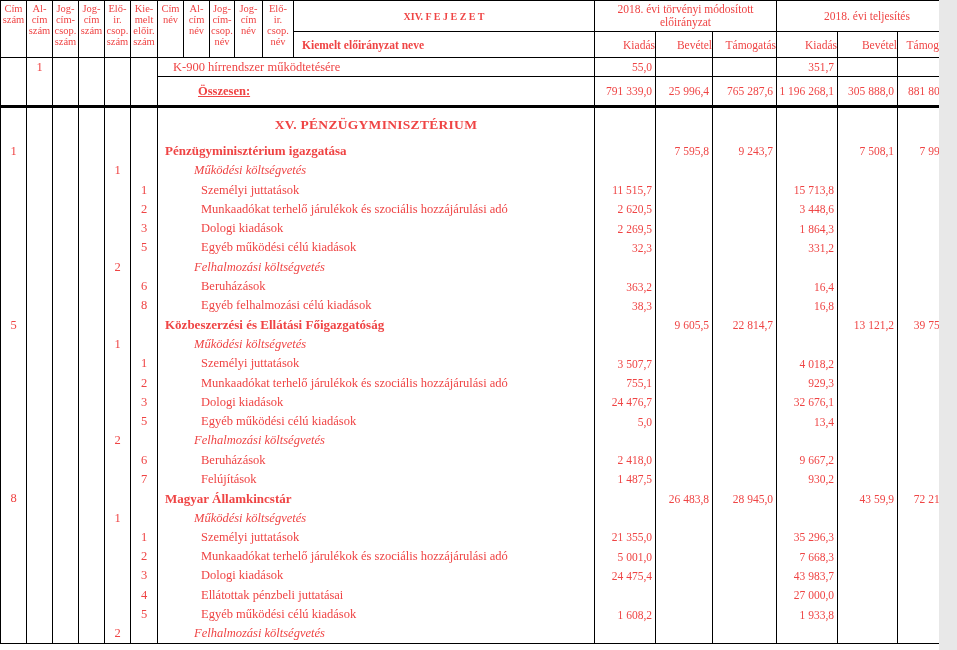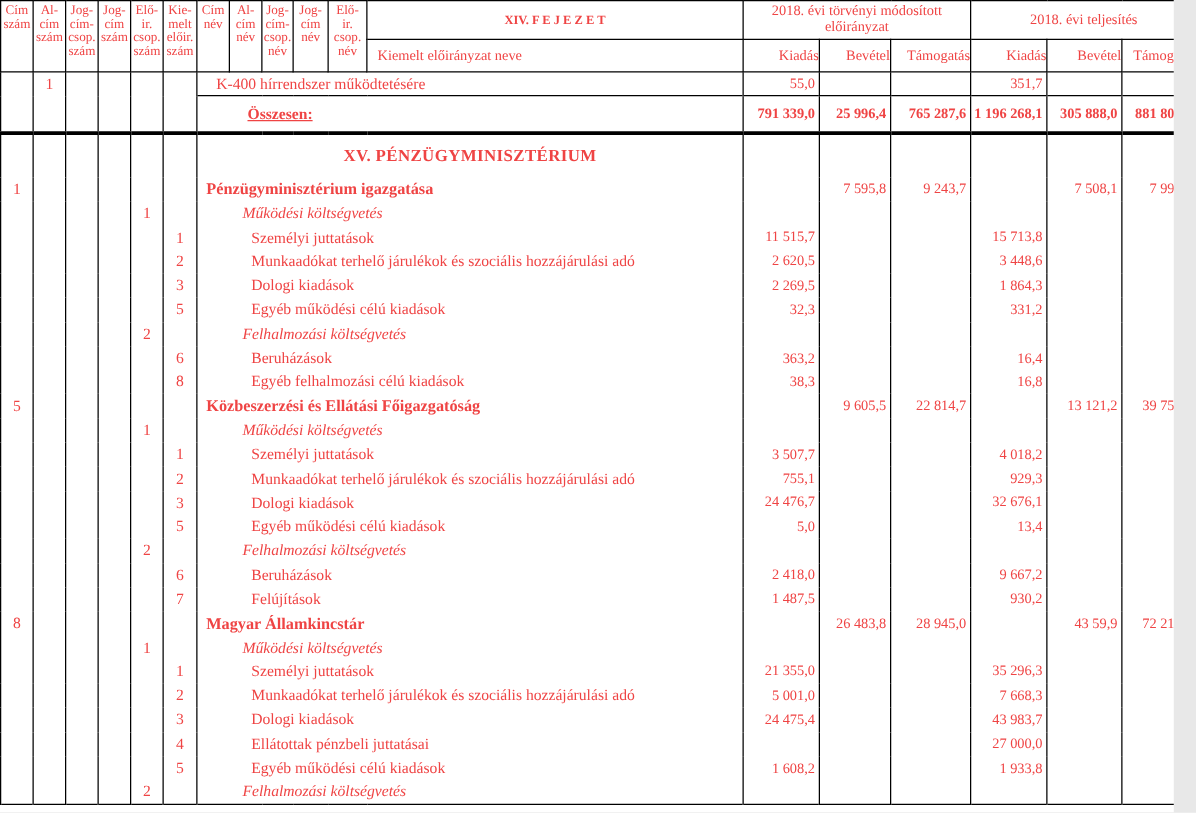--- a/index.html
+++ b/index.html
@@ -15,35 +15,35 @@
   
   thead th{border:1px solid #000;font-weight:normal;vertical-align:middle;}
   thead tr.h1{height:31px;}
   thead tr.h2{height:26px;}
   th.colhead{
     vertical-align:top;font-size:10.5px;line-height:11px;white-space:pre-line;
     padding-top:2px;text-align:center;
   }
   th.chapter{font-size:10px;font-weight:bold;text-align:center;}
   th.group{font-size:11.5px;text-align:center;line-height:13px;padding:0 4px;}
-  th.kiemelt{font-size:11.5px;text-align:left;padding-left:8px;}
+  th.kiemelt{font-size:11.5px;text-align:left;padding-left:8px;font-weight:bold;}
   th.measure{font-size:11.5px;text-align:right;}
   
   tbody td{vertical-align:middle;font-size:12.5px;}
   td.num{border-left:1px solid #000;border-right:1px solid #000;text-align:center;}
   td.name{border-left:1px solid #000;border-right:1px solid #000;text-align:left;}
   td.val{
     border-left:1px solid #000;border-right:1px solid #000;
     text-align:right;padding-right:3px;font-size:11.5px;
   }
   tr.r-top{height:24px;}
   tr.r-total{height:30px;}
   tr.r-total td{border-bottom:3px solid #000;}
   tr.r-total td.name,tr.r-total td.val{border-top:1px solid #000;}
-  tr.r-total td.val{font-weight:bold;}
+  tr.r-total td.val{font-weight:normal;}
   tr.r-section{height:35px;font-family:Liberation Serif, serif;}
   tr.r-section td.name{text-align:center;font-weight:bold;font-size:13.5px;letter-spacing:.3px;}
   tr.r-data{height:19.3px;}
   .n-plain{padding-left:15px;}
   .n-total{padding-left:40px;font-weight:bold;text-decoration:underline;}
   .n-bold{padding-left:7px;font-weight:bold;font-size:13px;}
   .n-italic{padding-left:36px;font-style:italic;}
   .n-item{padding-left:43px;}
 </style>
 </head>
@@ -124,21 +124,21 @@
       </tr>
     </thead>
     <tbody>
         <tr class="r-top r-data">
           <td class="num"></td>
           <td class="num">1</td>
           <td class="num"></td>
           <td class="num"></td>
           <td class="num"></td>
           <td class="num"></td>
-          <td class="name n-plain" colspan="6">K-400 hírrendszer működtetésére</td>
+          <td class="name n-plain" colspan="6">K-900 hírrendszer működtetésére</td>
           <td class="val">55,0</td>
           <td class="val"></td>
           <td class="val"></td>
           <td class="val">351,7</td>
           <td class="val"></td>
           <td class="val"></td>
         </tr>
         <tr class="r-total">
           <td class="num"></td>
           <td class="num"></td>

